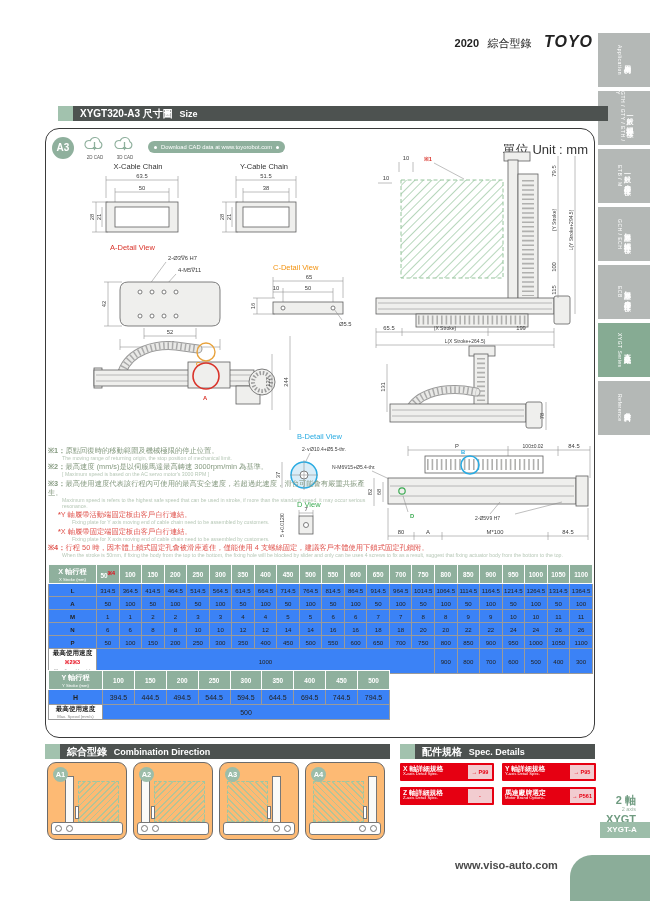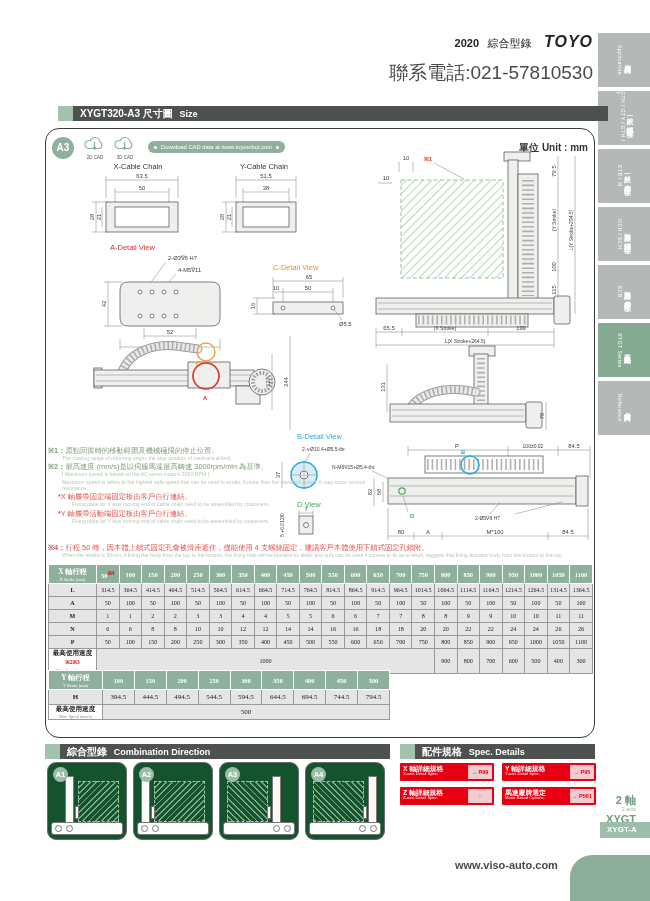--- a/index.html
+++ b/index.html
@@ -28,21 +28,21 @@
   .stab .szh { font-size:7px; font-weight:bold; letter-spacing:1px; }
   .stab .sen { font-size:5px; letter-spacing:0.5px; }
 
   
   #panel { position:absolute; left:45px; top:128px; width:550px; height:610px; border:1.3px solid #3a3a3a; border-radius:14px; }
   .a3badge { position:absolute; left:52px; top:137px; width:22px; height:22px; border-radius:50%; background:#8fb09d; color:#fff; font-weight:bold; font-size:10px; text-align:center; line-height:22px; }
   .cadic { position:absolute; top:135px; width:26px; text-align:center; }
   .cadic .lbl { font-size:4.5px; color:#555; display:block; margin-top:-1px; }
   .dlpill { position:absolute; left:148px; top:141px; height:12px; background:#8fb09d; border-radius:6px; color:#fff; font-size:5.8px; line-height:12px; padding:0 6px; display:flex; align-items:center; gap:4px; }
   .dlpill i { width:3px; height:3px; background:#fff; border-radius:50%; }
-  .unit { position:absolute; top:141px; right:62px; font-size:10px; font-weight:bold; color:#333; }
+  .unit { position:absolute; top:141px; right:62px; font-size:13px; font-weight:normal; color:#333; }
 
   
   svg { position:absolute; overflow:visible; }
   .shape { fill:#efefed; stroke:#5f5f5f; stroke-width:0.8; }
   .shape2 { fill:#fff; stroke:#5f5f5f; stroke-width:0.8; }
   .dim { stroke:#8a8a8a; stroke-width:0.55; }
   .dimt { font-size:5.8px; fill:#3d3d3d; }
   .dimts { font-size:5px; fill:#3d3d3d; }
   .dtitle { font-size:7.5px; fill:#333; }
   .titR { fill:#d9342b; } .titO { fill:#f2920f; } .titC { fill:#29abe2; } .titG { fill:#3cab53; }
@@ -55,41 +55,41 @@
   .note { margin-bottom:1px; }
   .note .l1 { font-size:7.3px; line-height:1.25; }
   .note .l2 { font-size:5.2px; line-height:1.2; margin-left:14px; color:#b7c8b7; }
   .ngreen .l1 { color:#84997f; }
   .nred .l1 { color:#e0544e; }
   #note4 { position:absolute; left:48px; top:543px; width:545px; }
   #note4 .l1 { font-size:7.3px; color:#e0544e; line-height:1.25; }
   #note4 .l2 { font-size:5.2px; color:#b7c8b7; margin-left:14px; }
 
   
-  table { border-collapse:collapse; table-layout:fixed; position:absolute; background:#e5e5e5;font-family:Liberation Serif, serif; }
+  table { border-collapse:collapse; table-layout:fixed; position:absolute; background:#3b82f6; }
   #xtable { left:48px; top:564px; width:545px; }
   #ytable { left:48px; top:670px; width:342px; }
   th,td { border:0.7px solid #9a9a9a; text-align:center; color:#222; font-weight:normal; padding:0; }
   .ghead { background:#8fb09d; color:#fff; border:0.9px solid #fdfdfd; font-size:6.4px; font-weight:bold; height:19px; }
   .ghead .zh { font-size:7.2px; font-weight:bold; }
   .ghead .en { font-size:4.2px; font-weight:normal; }
   #xtable td, #xtable .rlab { font-size:6.1px; height:13px; }
   #ytable td, #ytable .rlab { font-size:7px; height:15px; }
   .rlab { font-weight:bold; }
   .slab { background:#fff; }
   .slab .zh { font-size:6.6px; font-weight:bold; color:#222; }
   .slab .en { font-size:4.2px; color:#888; }
   .spd { font-size:7px; }
   sup.red, .red { color:#e60012; font-weight:bold; }
   #xtable .slab, #xtable .spd { height:20px; }
   #xtable col.c0 { width:48px; } #ytable col.c0 { width:54px; }
 
   
   #cards { position:absolute; left:47px; top:762px; display:flex; gap:6px; }
-  .cc { position:relative; width:80px; height:78px; border:1.4px solid #6b6b6b; border-radius:9px; background:#14532d; }
+  .cc { position:relative; width:80px; height:78px; border:1.4px solid #6b6b6b; border-radius:9px; background:#fdba74; }
   .cc .mir { position:absolute; inset:0; }
   .v3 .mir, .v4 .mir { transform:scaleX(-1); }
   .cc .badge { position:absolute; top:4px; left:5px; width:15px; height:15px; border-radius:50%; background:#9cbda9; color:#fff; font-size:7.5px; font-weight:bold; text-align:center; line-height:15px; z-index:2; }
   .cc .base { position:absolute; left:3px; right:3px; bottom:4px; height:13px; border:1px solid #777; border-radius:3px; background:#fff; }
   .cc .ybar { position:absolute; top:13px; bottom:9px; width:9px; border:1px solid #777; background:#fafaf8; }
   .v1 .ybar { left:17px; } .v2 .ybar { left:7px; } .v3 .ybar { left:17px; } .v4 .ybar { left:7px; }
   .cc .tab { position:absolute; width:4px; height:13px; bottom:20px; border:1px solid #777; background:#fff; }
   .v1 .tab { left:27px; } .v2 .tab { left:17px; } .v3 .tab { left:27px; } .v4 .tab { left:17px; }
   .cc .hatch { position:absolute; top:18px; height:41px; border:1px dashed #9cc7a3;
        background:repeating-linear-gradient(135deg, rgba(255,255,255,0) 0 3.2px, rgba(156,199,163,.75) 3.2px 4.4px); }
@@ -118,21 +118,20 @@
 </head>
 <body>
 
 <div id="page">
 
   <div class="logo-line">
     <span class="yr">2020</span>
     <span class="cat">綜合型錄</span>
     <span class="toyo">TOYO</span>
   </div>
-  <div class="phone">聯系電話:021-57810530</div>
 
   <div id="sidebar">
       <div class="stab">
         <span class="szh">應用例</span>
         <span class="sen">Application</span>
       </div>
       <div class="stab">
         <span class="szh">一般／螺桿仕樣</span>
         <span class="sen">GTH / GTY / ETH / Y</span>
       </div>
@@ -432,29 +431,30 @@
   <div id="notes">
     <div class="note ngreen">
       <div class="l1"><b>※1：</b><span>原點回復時的移動範圍及機械極限的停止位置。</span></div>
       <div class="l2">The moving range of returning origin, the stop position of mechanical limit.</div>
     </div>
     <div class="note ngreen">
       <div class="l1"><b>※2：</b><span>最高速度 (mm/s)是以伺服馬達最高轉速 3000rpm/min 為基準。</span></div>
       <div class="l2">[ Maximum speed is based on the AC servo motor's 3000 RPM ]</div>
     </div>
     <div class="note ngreen">
+      <div class="l1"><b>※3：</b><span>最高使用速度代表該行程內可使用的最高安全速度，若超過此速度，滑台可能會有嚴重共振產生。</span></div>
       <div class="l2">Maximum speed is refers to the highest safe speed that can be used in stroke, if more than the standard speed, it may occur serious resonance.</div>
+    </div>
+    <div class="note nred" style="margin-left:10px">
+      <div class="l1"><b>*</b><span>Y 軸履帶活動端固定板由客戶自行連結。</span></div>
+      <div class="l2">Fixing plate for Y axis moving end of cable chain need to be assembled by customers.</div>
     </div>
     <div class="note nred" style="margin-left:10px">
       <div class="l1"><b>*</b><span>X 軸履帶固定端固定板由客戶自行連結。</span></div>
       <div class="l2">Fixing plate for X axis moving end of cable chain need to be assembled by customers.</div>
-    </div>
-    <div class="note nred" style="margin-left:10px">
-      <div class="l1"><b>*</b><span>Y 軸履帶活動端固定板由客戶自行連結。</span></div>
-      <div class="l2">Fixing plate for Y axis moving end of cable chain need to be assembled by customers.</div>
     </div>
   </div>
   <div id="note4">
     <div class="l1"><b>※4：</b><span>行程 50 時，因本體上鎖式固定孔會被滑座遮住，僅能使用 4 支螺絲固定，建議客戶本體使用下鎖式固定孔鎖附。</span></div>
     <div class="l2">When the stroke is 50mm, if fixing the body from the top to the bottom, the fixing hole will be blocked by slider and only can be uses 4 screws to fix as a result, suggest that fixing actuator body from the bottom to the top.</div>
   </div>
 
   <table id="xtable">
       <colgroup>
         <col class="c0">

